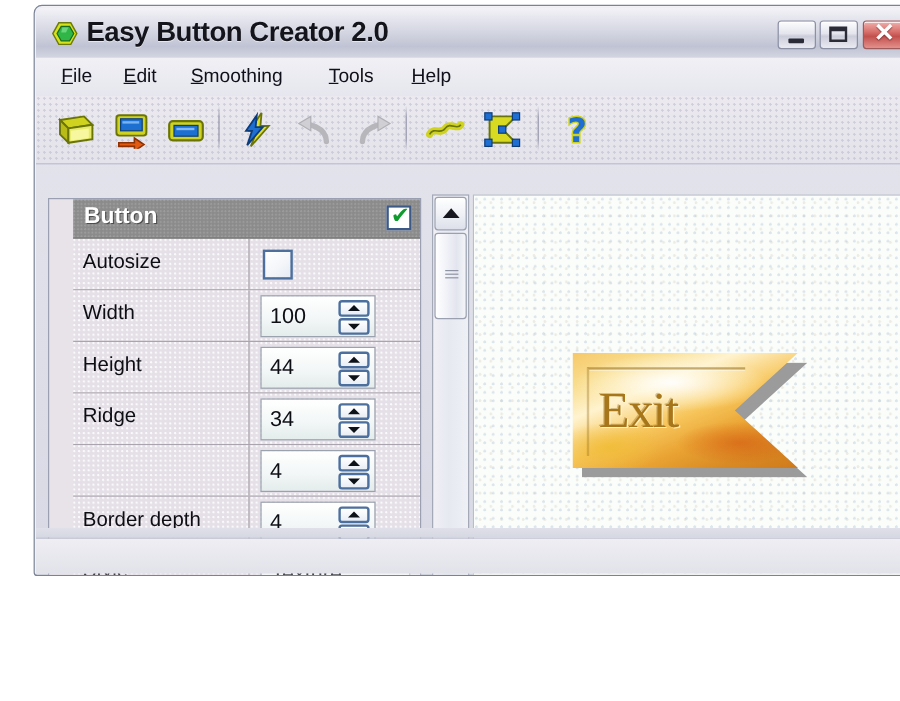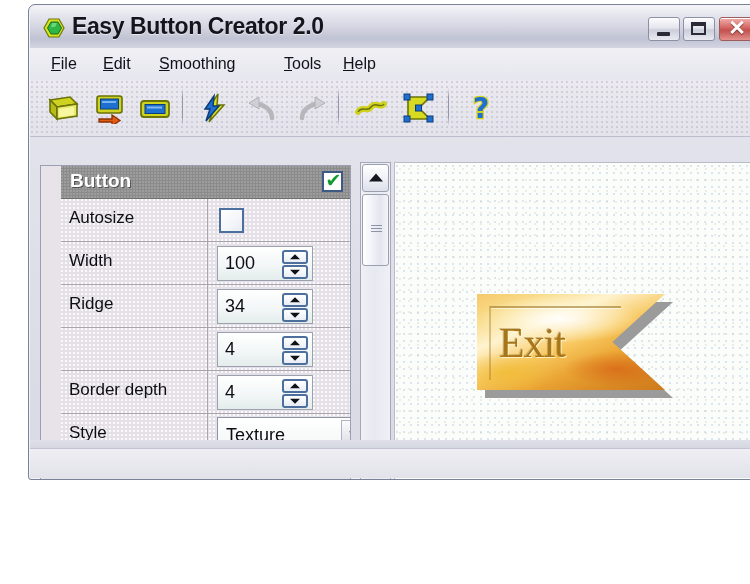--- a/index.html
+++ b/index.html
@@ -292,21 +292,21 @@
     </div>
     <div class="tb-btn" id="btn-close">
       <span class="gl">✕</span>
     </div>
   </div>
 
   <div id="menubar">
     <div class="menu-item" id="m0" style="left:14px"><u>F</u><span>ile</span></div>
     <div class="menu-item" id="m1" style="left:66px"><u>E</u><span>dit</span></div>
     <div class="menu-item" id="m2" style="left:122px"><u>S</u><span>moothing</span></div>
-    <div class="menu-item" id="m3" style="left:247px"><u>T</u><span>ools</span></div>
+    <div class="menu-item" id="m3" style="left:237px"><u>T</u><span>ools</span></div>
     <div class="menu-item" id="m4" style="left:306px"><u>H</u><span>elp</span></div>
   </div>
 
   <div id="toolbar">
 
     <div class="tool" style="left:16px">
       <svg viewBox="0 0 34 32" width="34" height="32">
         <path d="M4 8 L24 5 L31 12 L11 15 Z" fill="#cfd21e" stroke="#6a7408" stroke-width="1.6"></path>
         <path d="M4 8 L11 15 L11 27 L4 20 Z" fill="#b9bc18" stroke="#6a7408" stroke-width="1.6"></path>
         <path d="M11 15 L31 12 L31 24 L11 27 Z" fill="#e8ea6a" stroke="#6a7408" stroke-width="1.6"></path>
@@ -410,20 +410,36 @@
                 <i class="tri"></i>
               </span>
             <span class="ab dn">
                 <i class="tri"></i>
               </span>
           </span>
         </span>
       </span>
     </div>
 
+    <div class="prow">
+      <span class="pname">Height</span>
+      <span class="pvalcell">
+        <span class="spin">
+          <span class="num">44</span>
+          <span class="arrows">
+            <span class="ab up">
+                <i class="tri"></i>
+              </span>
+            <span class="ab dn">
+                <i class="tri"></i>
+              </span>
+          </span>
+        </span>
+      </span>
+    </div>
 
     <div class="prow">
       <span class="pname">Ridge</span>
       <span class="pvalcell">
         <span class="spin">
           <span class="num">34</span>
           <span class="arrows">
             <span class="ab up">
                 <i class="tri"></i>
               </span>

